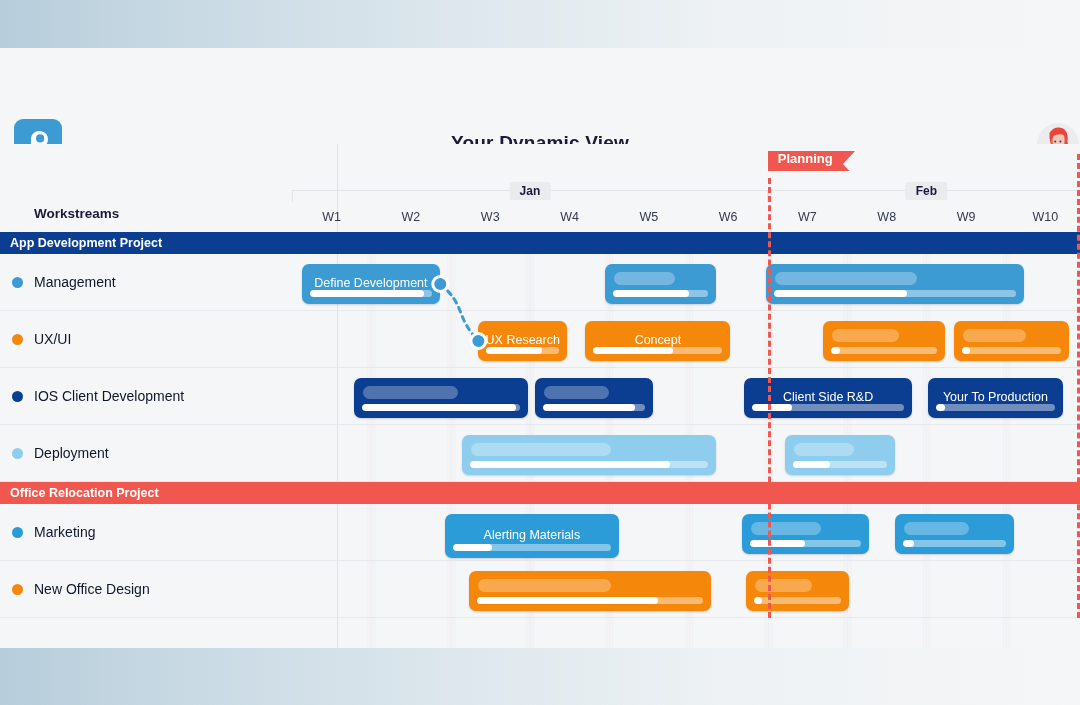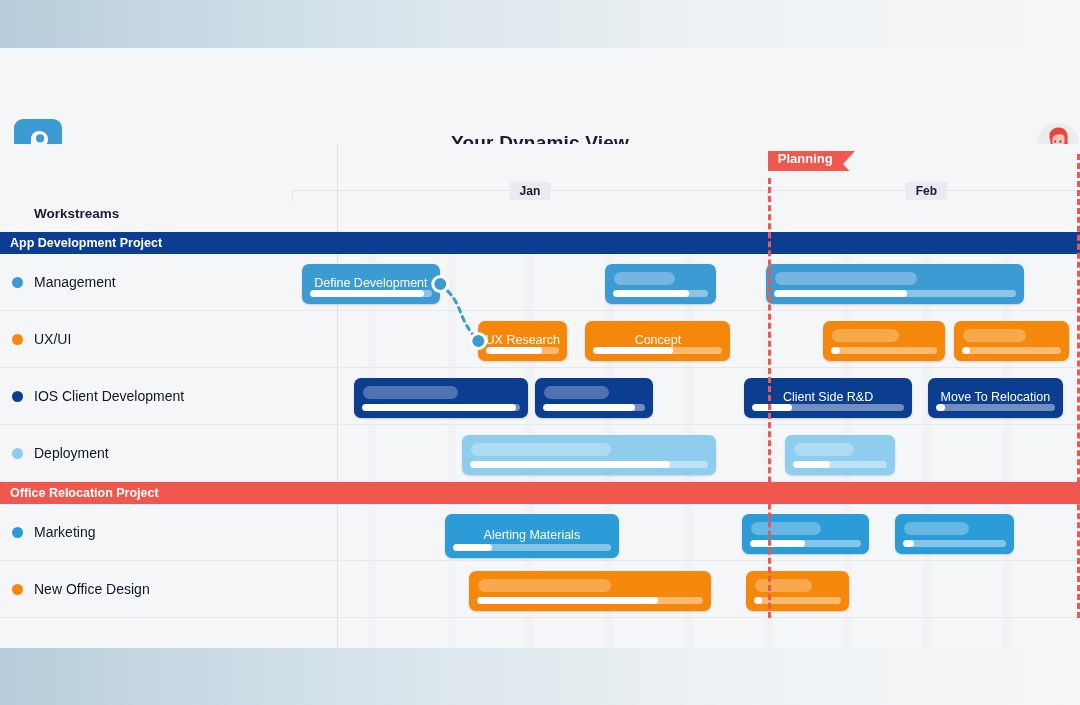--- a/index.html
+++ b/index.html
@@ -140,20 +140,32 @@
     <div class="labelcol">
       <div class="wshead">Workstreams</div>
     </div>
 
     <div class="monthrow" id="month-row">
         <div class="monthbracket" style="left: 0px; width: 475.8px;"></div>
         <div class="monthpill" style="left: 237.9px;">Jan</div>
         <div class="monthbracket" style="left: 475.8px; width: 317.2px;"></div>
         <div class="monthpill" style="left: 634.4px;">Feb</div>
       </div>
+    <div class="weekrow" id="week-row">
+        <div class="weeklabel" style="left: 0px; width: 79.3px;">W1</div>
+        <div class="weeklabel" style="left: 79.3px; width: 79.3px;">W2</div>
+        <div class="weeklabel" style="left: 158.6px; width: 79.3px;">W3</div>
+        <div class="weeklabel" style="left: 237.9px; width: 79.3px;">W4</div>
+        <div class="weeklabel" style="left: 317.2px; width: 79.3px;">W5</div>
+        <div class="weeklabel" style="left: 396.5px; width: 79.3px;">W6</div>
+        <div class="weeklabel" style="left: 475.8px; width: 79.3px;">W7</div>
+        <div class="weeklabel" style="left: 555.1px; width: 79.3px;">W8</div>
+        <div class="weeklabel" style="left: 634.4px; width: 79.3px;">W9</div>
+        <div class="weeklabel" style="left: 713.7px; width: 79.3px;">W10</div>
+      </div>
 
     <div id="body-layer">
         <div class="grouprow grp-blue" style="top: 88px; background: rgb(11, 61, 145);">
           <span>App Development Project</span>
         </div>
         <div class="wsrow" style="top: 110px; height: 57px;">
           <div class="dot" style="background: rgb(61, 155, 212);"></div>
           <div class="name">Management</div>
         </div>
         <div class="bar" style="left: 301.516px; width: 138.775px; top: 120px; height: 40px; background: rgb(61, 155, 212);">
@@ -218,21 +230,21 @@
             <i style="width: 90%;"></i>
           </div>
         </div>
         <div class="bar" style="left: 744.01px; width: 168.116px; top: 234px; height: 40px; background: rgb(11, 61, 145);">
           <div class="label">Client Side R&amp;D</div>
           <div class="prog" style="background: rgba(255, 255, 255, 0.42);">
             <i style="width: 26%;"></i>
           </div>
         </div>
         <div class="bar" style="left: 927.986px; width: 134.81px; top: 234px; height: 40px; background: rgb(11, 61, 145);">
-          <div class="label">Move To Relocation</div>
+          <div class="label">Your To Production</div>
           <div class="prog" style="background: rgba(255, 255, 255, 0.42);">
             <i style="width: 8%;"></i>
           </div>
         </div>
         <div class="wsrow" style="top: 281px; height: 57px;">
           <div class="dot" style="background: rgb(142, 205, 238);"></div>
           <div class="name">Deployment</div>
         </div>
         <div class="bar" style="left: 462.495px; width: 253.76px; top: 291px; height: 40px; background: rgb(142, 205, 238);">
           <div class="ghost" style="width: 139.568px; background: rgba(255, 255, 255, 0.28);"></div>

